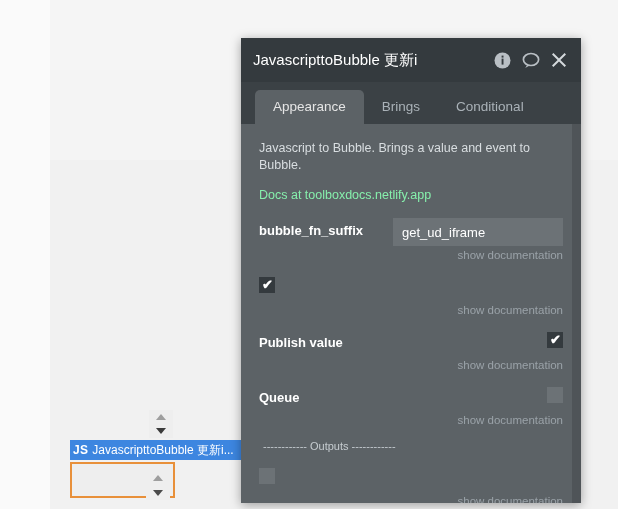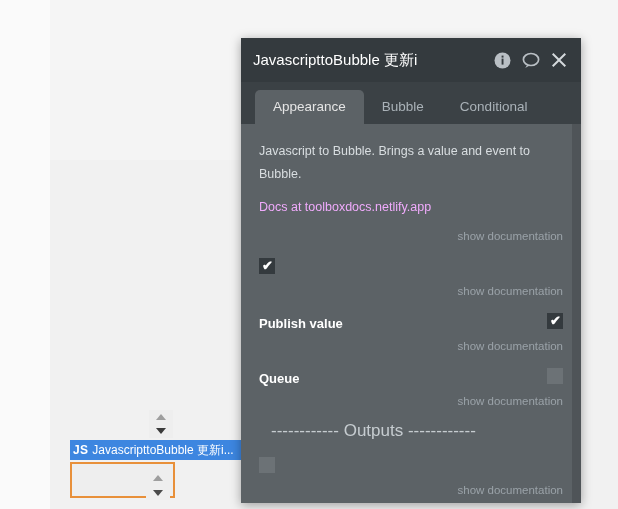--- a/index.html
+++ b/index.html
@@ -194,26 +194,26 @@
     background: #5c6266;
     height: 379px;
     padding: 16px 18px 0 18px;
     box-sizing: border-box;
     overflow: hidden;
   }
 
   .desc {
     color: #d9dee1;
     font-size: 12.5px;
-    line-height: 23px;
+    line-height: 17px;
     margin: 0 0 14px 0;
     max-width: 280px;
   }
   .docs {
-    color: #f0abfc;
+    color: #86efac;
     font-size: 12.5px;
     margin: 0 0 16px 0;
   }
 
   .prop-row {
     position: relative;
     display: flex;
     align-items: flex-start;
     min-height: 26px;
   }
@@ -258,22 +258,22 @@
   }
   .show-doc {
     text-align: right;
     color: #9aa2a8;
     font-size: 11.5px;
     margin: 3px 0 14px 0;
     cursor: pointer;
   }
   .divider-text {
     color: #c6ccd0;
-    font-size: 17px;
-    margin: 2px 0 14px 12px;
+    font-size: 11px;
+    margin: 2px 0 14px 4px;
   }
   .panel-scrollbar {
     position: absolute;
     right: 0;
     top: 86px;
     width: 9px;
     height: 379px;
     background: #4f5458;
   }
 </style>
@@ -325,29 +325,35 @@
         <span class="hicon">
           <svg width="16" height="16" viewBox="0 0 16 16">
             <path d="M2.4 1 L8 6.6 L13.6 1 L15 2.4 L9.4 8 L15 13.6 L13.6 15 L8 9.4 L2.4 15 L1 13.6 L6.6 8 L1 2.4 Z" fill="#d4d9dc"></path>
           </svg>
         </span>
       </div>
     </div>
 
     <div class="tabbar">
       <div class="tab active">Appearance</div>
-      <div class="tab">Bubble</div>
+      <div class="tab">Brings</div>
       <div class="tab">Conditional</div>
     </div>
 
     <div class="panel-body">
 
       <p class="desc">Javascript to Bubble. Brings a value and event to Bubble.</p>
       <p class="docs">Docs at toolboxdocs.netlify.app</p>
 
+      <div class="prop-row">
+        <div class="prop-label">bubble_fn_suffix</div>
+        <div class="prop-control">
+          <div class="text-input">get_ud_iframe</div>
+        </div>
+      </div>
       <div class="show-doc">show documentation</div>
 
       <div class="prop-row">
         <div class="prop-control">
           <div class="checkbox">
               <span class="tick">✔</span>
             </div>
         </div>
       </div>
       <div class="show-doc">show documentation</div>

